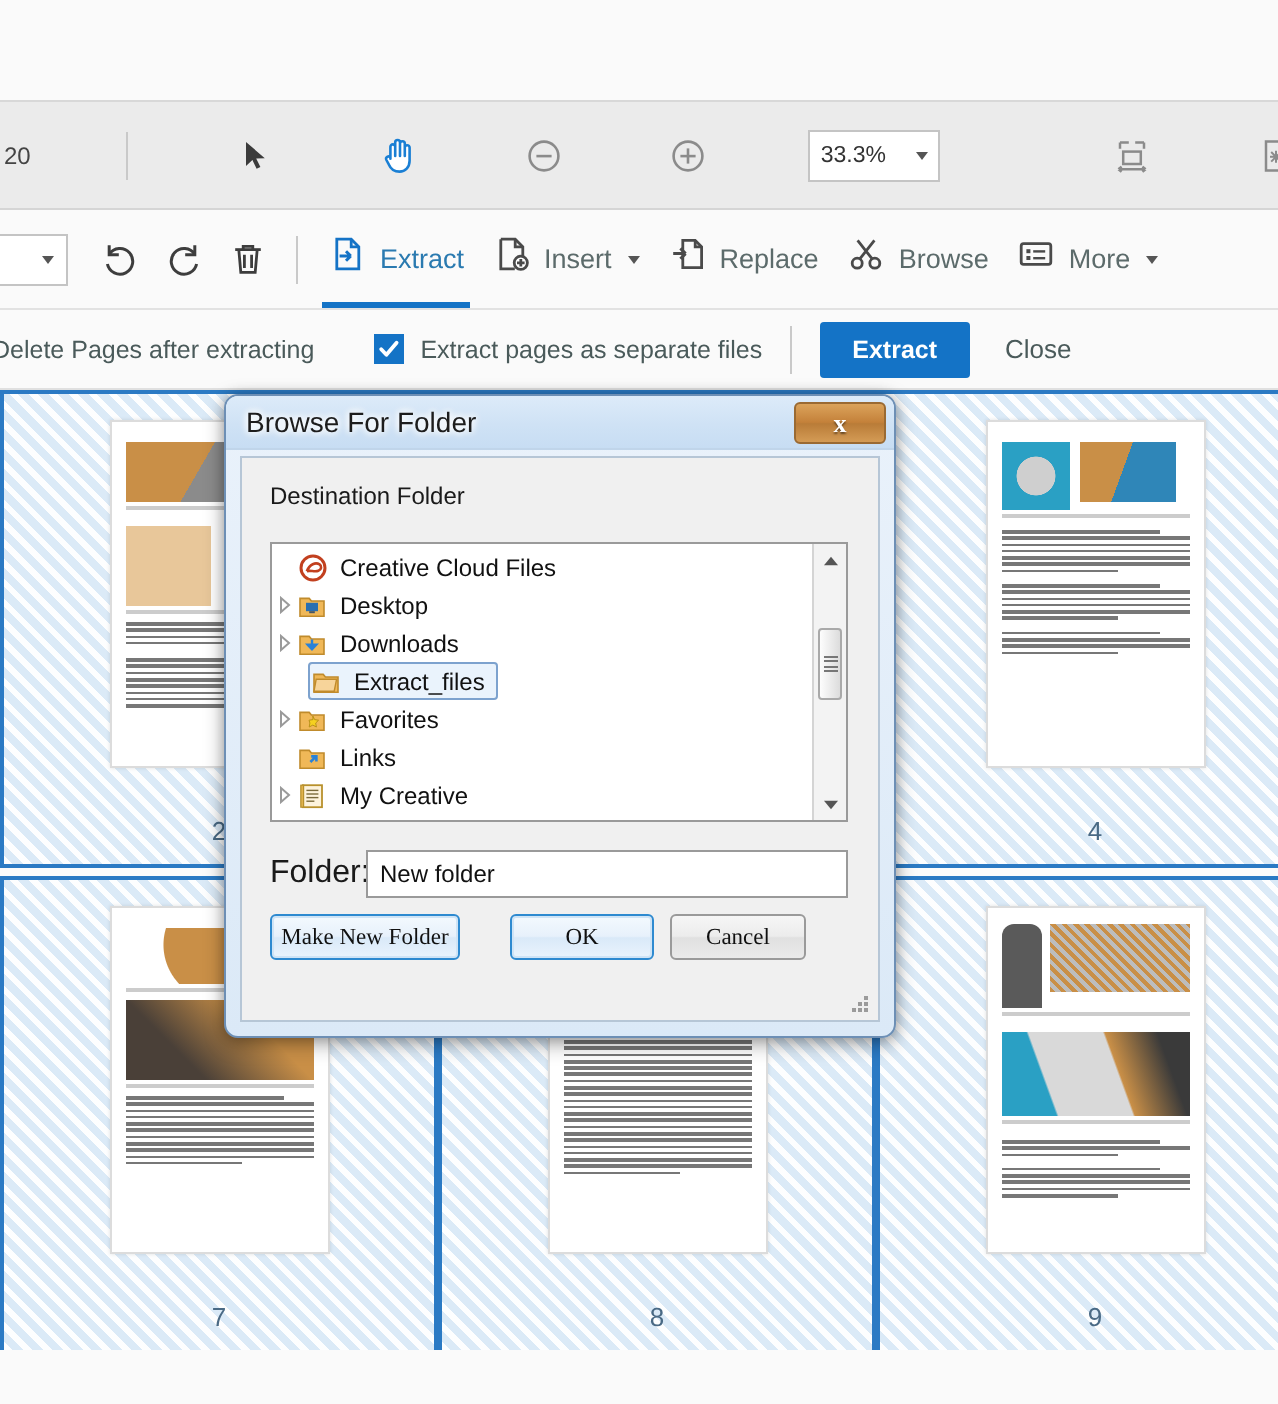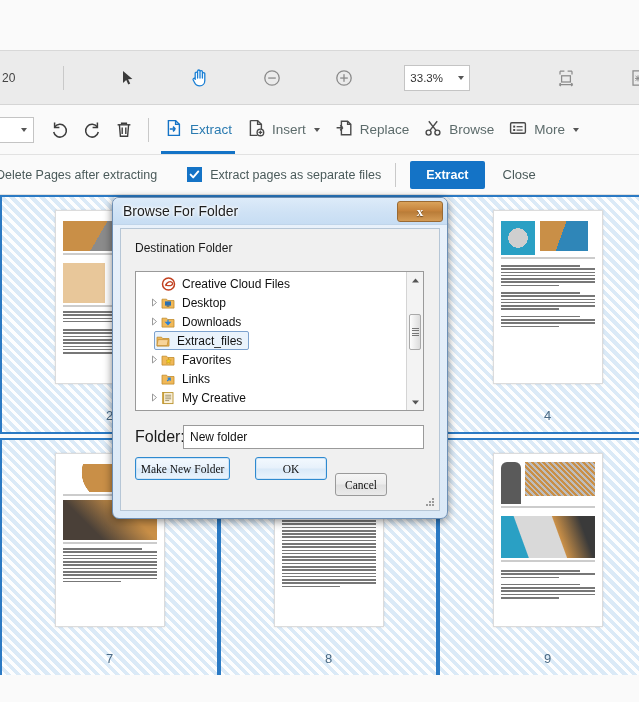--- a/index.html
+++ b/index.html
@@ -89,21 +89,21 @@
     background:linear-gradient(180deg,#dba35b 0%,#c4813a 48%,#b97c38 52%,#d49b55 100%);
     display:flex;align-items:center;justify-content:center;cursor:default;}
   .dlg-close .xg{font-size:13px;color:#fff;font-weight:bold;line-height:1;
     font-family:"Liberation Serif",serif;text-shadow:0 1px 1px rgba(0,0,0,.5);}
   .dlg-body{position:absolute;left:7px;top:30px;right:7px;bottom:7px;
     background:#f0f0f0;border:1px solid #b6c6d6;box-sizing:border-box;}
   .dest-label{position:absolute;left:14px;top:12px;font-size:12px;color:#1a1a1a;}
   .tree{position:absolute;left:14px;top:42px;width:289px;height:140px;
     background:#fff;border:1px solid #9a9a9a;box-sizing:border-box;overflow:hidden;}
   .tree-list{position:absolute;left:0;top:2px;right:18px;}
-  .tnode{height:19px;display:flex;align-items:center;padding-left:12px;position:relative;text-align:center;}
+  .tnode{height:19px;display:flex;align-items:center;padding-left:0;position:relative;text-align:center;}
   .tarrow{width:12px;flex:0 0 auto;display:flex;align-items:center;justify-content:center;}
   .tarrow svg{display:block;}
   .ticon{width:17px;height:15px;flex:0 0 auto;margin-right:5px;display:flex;align-items:center;justify-content:center;}
   .tlabel{font-size:12px;color:#111;white-space:nowrap;}
   .tnode.sel .tsel{position:absolute;left:18px;top:0;height:19px;padding:0 6px 0 0;
     border:1px solid #7da2ce;background:#eaf3fc;border-radius:2px;
     display:flex;align-items:center;box-sizing:border-box;}
   .tscroll{position:absolute;right:0;top:0;width:17px;height:100%;
     background:#f3f3f3;border-left:1px solid #d4d4d4;box-sizing:border-box;}
   .tsb-arrow{height:16px;display:flex;align-items:center;justify-content:center;}
@@ -119,21 +119,21 @@
     font-family:"Liberation Sans",sans-serif;font-size:12px;color:#111;padding:0 6px;outline:none;}
 
   .dlg-btns{position:absolute;left:14px;top:228px;width:289px;display:flex;align-items:flex-start;font-family:Liberation Serif, serif;}
   .btn{height:23px;border-radius:3px;box-sizing:border-box;font-size:11.5px;color:#111;
     display:flex;align-items:center;justify-content:center;cursor:default;
     border:1px solid #9a9a9a;background:linear-gradient(180deg,#f6f6f6 0%,#ececec 48%,#e0e0e0 52%,#eaeaea 100%);}
   .btn.blue{border:1px solid #2e8ad0;box-shadow:0 0 0 1px #cfe4f6 inset;
     background:linear-gradient(180deg,#f3f9fe 0%,#e7f1fb 48%,#d9e9f8 52%,#eaf4fd 100%);}
   .b-mkfolder{width:95px;}
   .b-ok{width:72px;margin-left:25px;}
-  .b-cancel{width:52px;margin-left:8px;margin-top:16px;}
+  .b-cancel{width:68px;margin-left:8px;}
   .grip{position:absolute;right:4px;bottom:3px;width:9px;height:9px;}
   .grip i{position:absolute;width:2px;height:2px;background:#9b9b9b;}
 </style>
 </head>
 <body>
 
 <div id="app">
 
   <div class="strip-top"></div>
 

